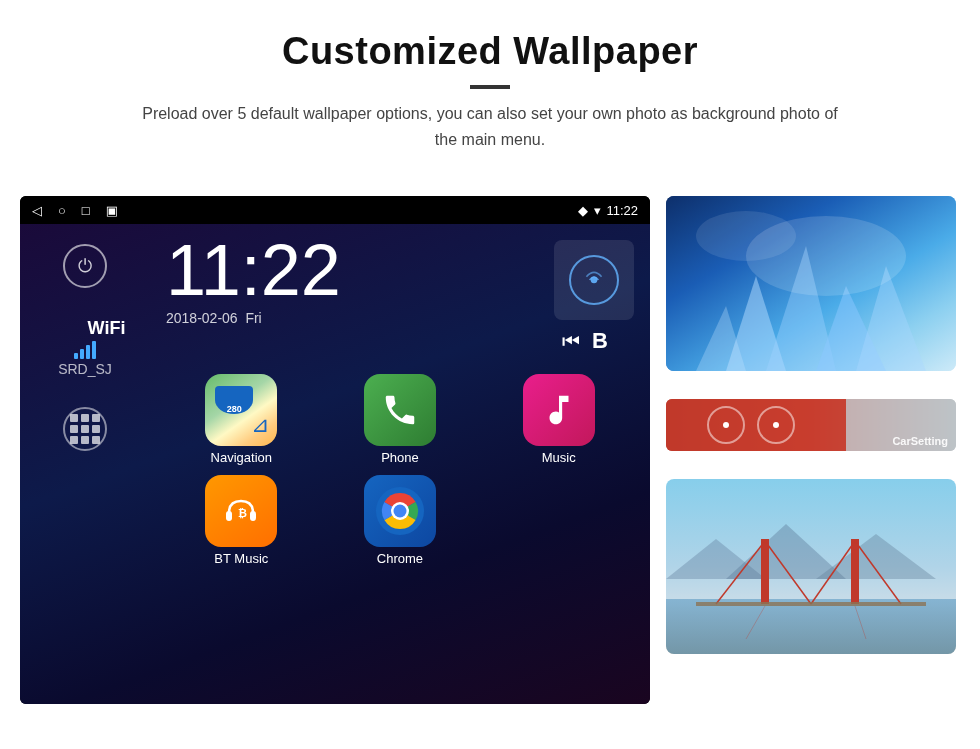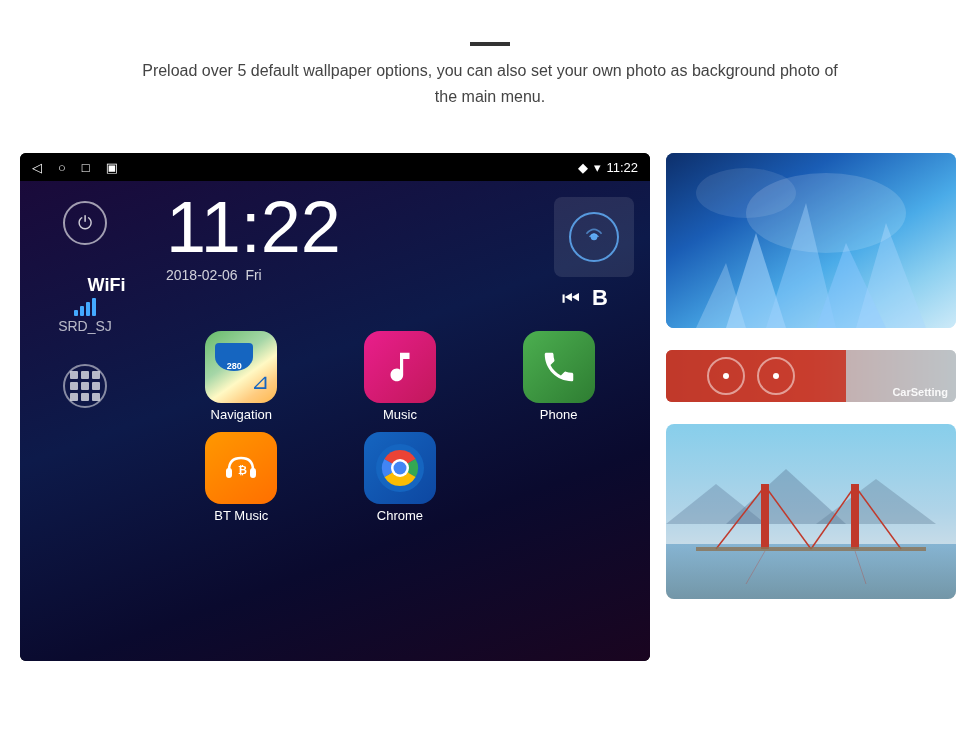--- a/index.html
+++ b/index.html
@@ -254,21 +254,21 @@
     }
     
     .chrome-icon {
       background: linear-gradient(135deg, #1565C0, #0D47A1);
     }
 
     
     .wallpaper-previews {
       display: flex;
       flex-direction: column;
-      gap: 22px;
+      gap: 28px;
       width: 314px;
       justify-content: space-between;
     }
     .wallpaper-thumb {
       width: 290px;
       height: 175px;
       border-radius: 8px;
       overflow: hidden;
       position: relative;
     }
@@ -341,20 +341,21 @@
       display: flex;
       align-items: center;
       justify-content: center;
       overflow: hidden;
     }
   </style>
 </head>
 <body>
 
 <div class="header">
+  <h1>Customized Wallpaper</h1>
   <div class="header-divider"></div>
   <p>Preload over 5 default wallpaper options, you can also set your own photo as background photo of the main menu.</p>
 </div>
 
 <div class="main-content">
 
   <div class="device-frame">
 
     <div class="status-bar">
       <div class="status-bar-left">
@@ -435,35 +436,35 @@
             <div class="nav-map-bg">
               <div class="nav-shield">
                 <span class="nav-shield-text">280</span>
               </div>
               <span class="nav-arrow">⊿</span>
             </div>
             <span class="app-label">Navigation</span>
           </div>
 
           <div class="app-item">
+            <div class="app-icon phone-icon">
+              <svg width="38" height="38" viewBox="0 0 24 24" fill="white">
+                <path d="M6.6 10.8c1.4 2.8 3.8 5.1 6.6 6.6l2.2-2.2c.3-.3.7-.4 1-.2 1.1.4 2.3.6 3.6.6.6 0 1 .4 1 1V20c0 .6-.4 1-1 1-9.4 0-17-7.6-17-17 0-.6.4-1 1-1h3.5c.6 0 1 .4 1 1 0 1.3.2 2.5.6 3.6.1.3 0 .7-.2 1L6.6 10.8z"></path>
+              </svg>
+            </div>
+            <span class="app-label">Phone</span>
+          </div>
+
+          <div class="app-item">
             <div class="app-icon music-icon">
               <svg width="38" height="38" viewBox="0 0 24 24" fill="white">
                 <path d="M12 3v10.55c-.59-.34-1.27-.55-2-.55-2.21 0-4 1.79-4 4s1.79 4 4 4 4-1.79 4-4V7h4V3h-6z"></path>
               </svg>
             </div>
             <span class="app-label">Music</span>
-          </div>
-
-          <div class="app-item">
-            <div class="app-icon phone-icon">
-              <svg width="38" height="38" viewBox="0 0 24 24" fill="white">
-                <path d="M6.6 10.8c1.4 2.8 3.8 5.1 6.6 6.6l2.2-2.2c.3-.3.7-.4 1-.2 1.1.4 2.3.6 3.6.6.6 0 1 .4 1 1V20c0 .6-.4 1-1 1-9.4 0-17-7.6-17-17 0-.6.4-1 1-1h3.5c.6 0 1 .4 1 1 0 1.3.2 2.5.6 3.6.1.3 0 .7-.2 1L6.6 10.8z"></path>
-              </svg>
-            </div>
-            <span class="app-label">Phone</span>
           </div>
 
           <div class="app-item">
             <div class="bt-music-bg">
               <svg width="40" height="40" viewBox="0 0 40 40">
 
                 <path d="M8 22 Q8 10 20 10 Q32 10 32 22" stroke="white" stroke-width="2.5" fill="none"></path>
                 <rect x="5" y="20" width="6" height="10" rx="3" fill="white"></rect>
                 <rect x="29" y="20" width="6" height="10" rx="3" fill="white"></rect>
 

